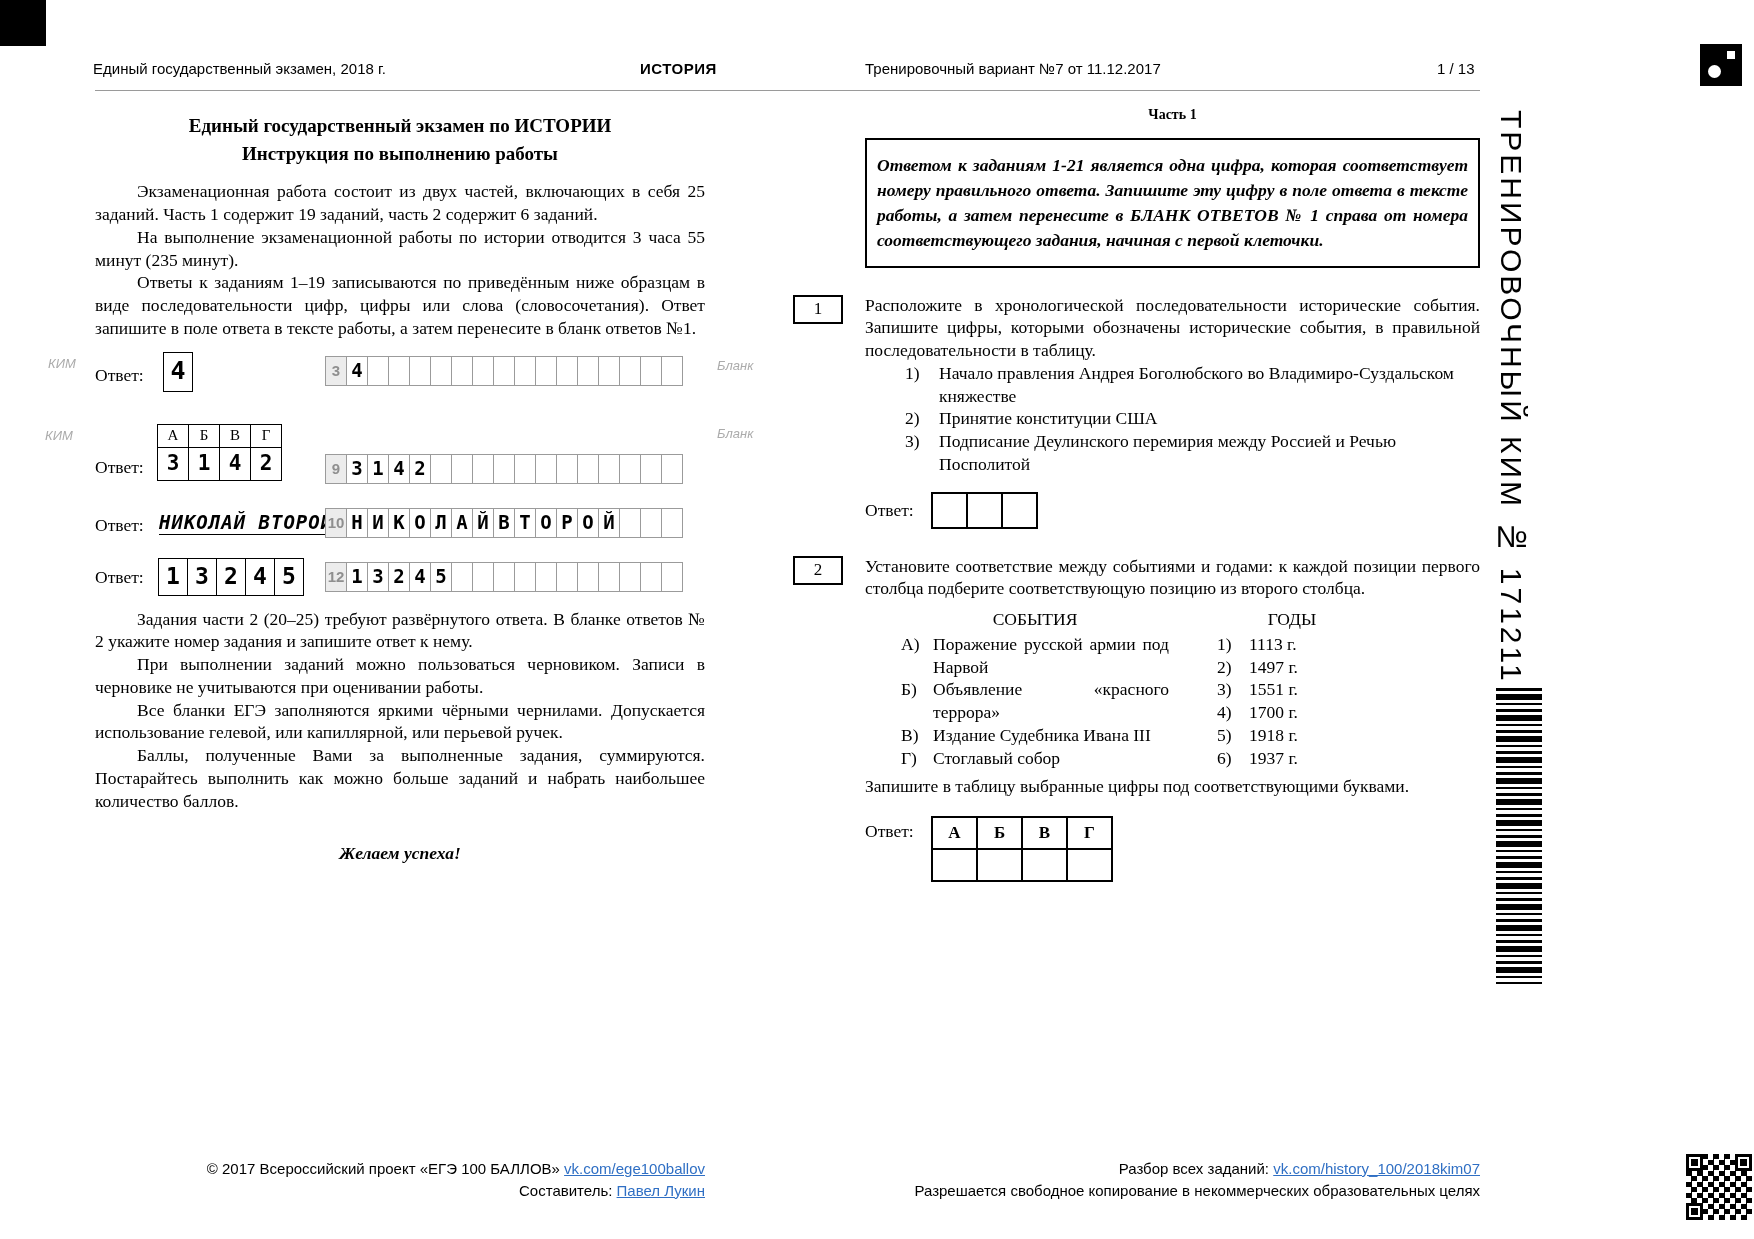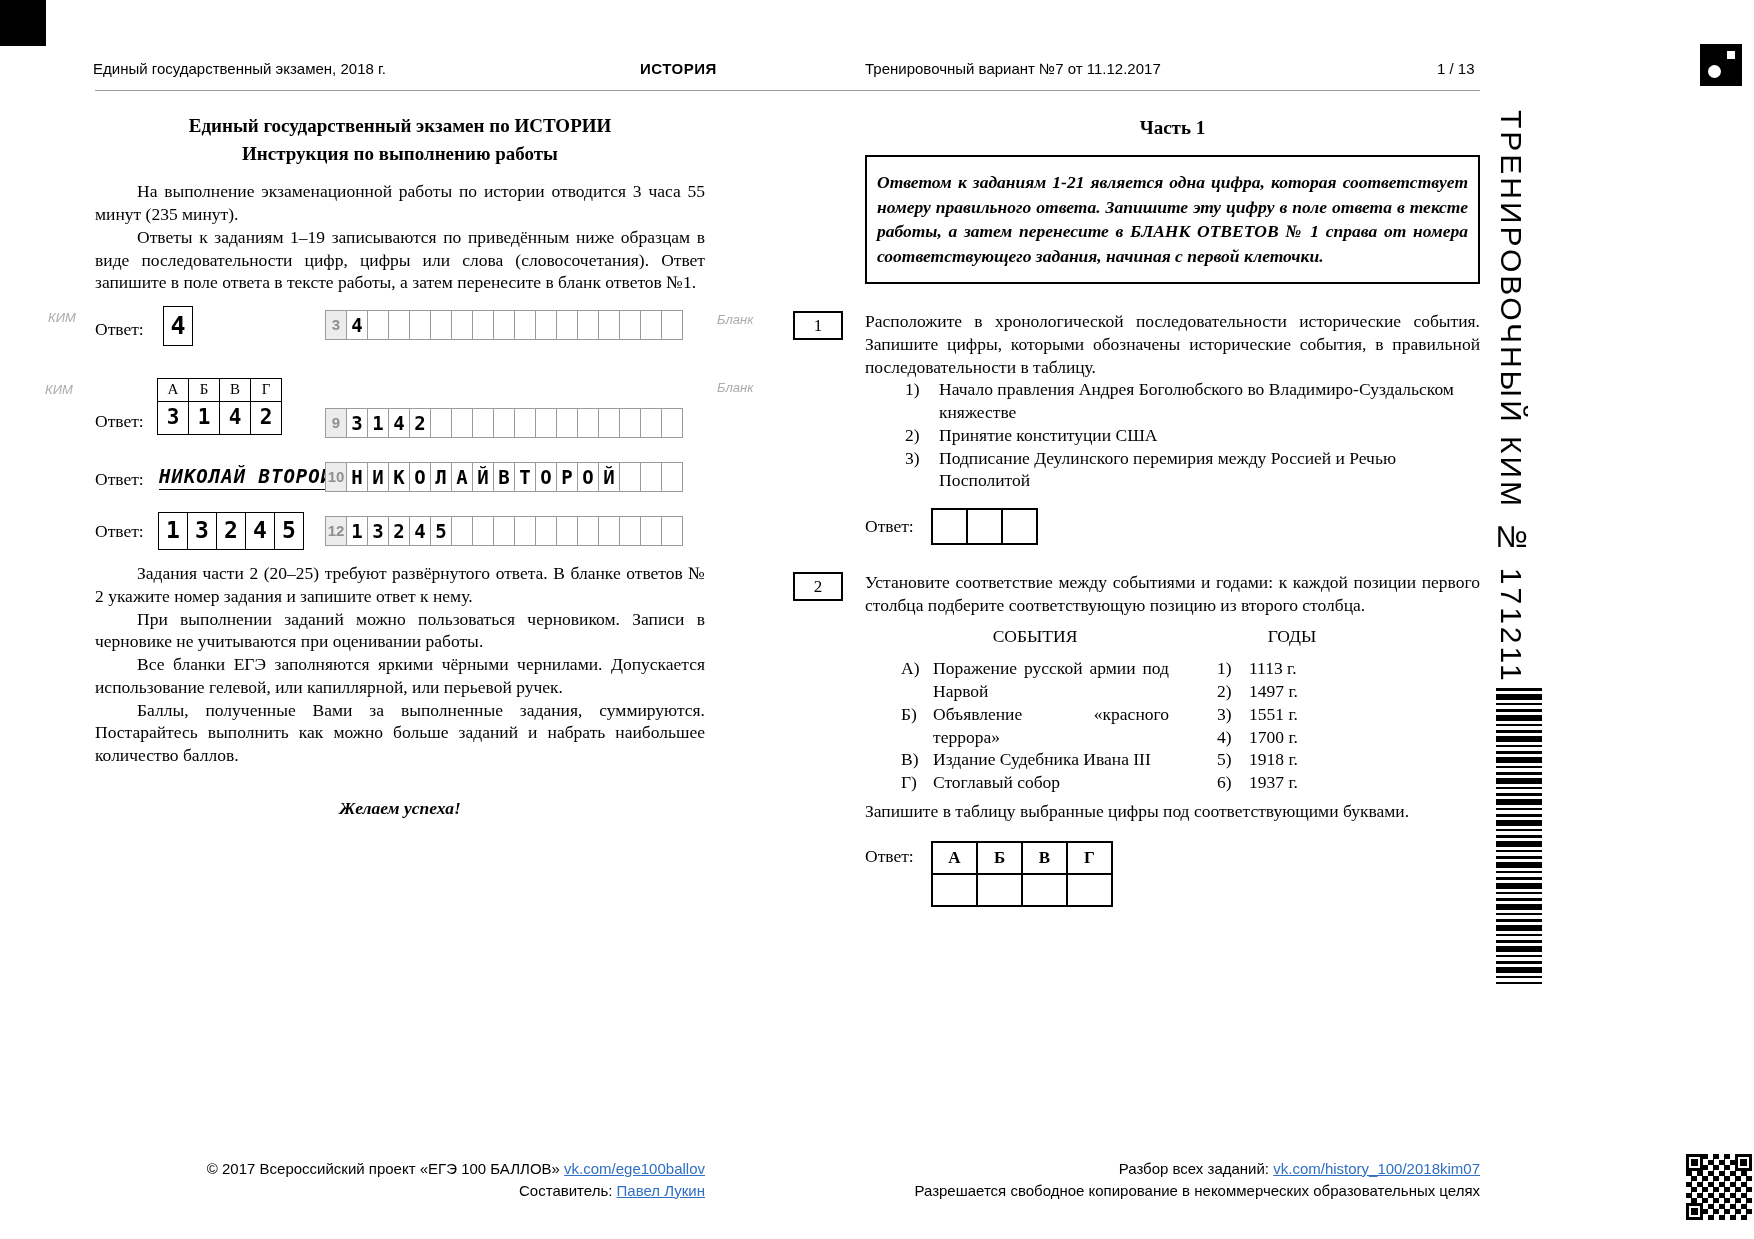--- a/index.html
+++ b/index.html
@@ -57,38 +57,38 @@
   .boxes{display:inline-flex;}
   .boxes .ans-box{margin-left:-1px;width:30px;height:38px;font-size:23px;}
   .pos-kim1{left:-47px;top:8px}   .pos-otvet1{left:0;top:16px}  .pos-box1{left:68px;top:4px}
   .pos-strip1{left:230px;top:8px} .pos-blank1{left:622px;top:10px}
   .pos-kim2{left:-50px;top:80px}  .pos-table2{left:62px;top:76px} .pos-otvet2{left:0;top:108px}
   .pos-strip2{left:230px;top:106px}.pos-blank2{left:622px;top:78px}
   .pos-otvet3{left:0;top:166px}   .pos-name3{left:64px;top:162px} .pos-strip3{left:230px;top:160px}
   .pos-otvet4{left:0;top:218px}   .pos-boxes4{left:64px;top:210px}.pos-strip4{left:230px;top:214px}
 
   
-  .part-title{margin:10px 0 14px;font-size:19px;text-align:center;font-weight:bold;}
+  .part-title{margin:0 0 14px;font-size:14px;text-align:center;font-weight:bold;}
   .instr-box{border:2px solid #000;padding:13px 10px;font-weight:bold;font-style:italic;text-align:justify;line-height:1.42;}
   .task{position:relative;margin-top:26px;}
   .task-num{position:absolute;left:-72px;top:1px;width:46px;height:25px;border:2px solid #000;display:flex;
         align-items:center;justify-content:center;font-size:17px;box-sizing:content-box;}
   .task-text{margin:0;text-align:justify;}
   .t-item{display:flex;margin-left:40px;}
   .t-item-num{width:34px;flex:none;}
   .t-item-text{flex:1;}
   .answer-row{display:flex;align-items:center;margin-top:16px;}
   .answer-row.top{align-items:flex-start;}
   .answer-row .otvet{width:66px;flex:none;}
   .cells{border-collapse:collapse;}
   .cells td{border:2px solid #000;width:33px;height:33px;padding:0;text-align:center;}
   .ans-table{border-collapse:collapse;margin-top:2px;}
   .ans-table td{border:2px solid #000;width:43px;height:30px;padding:0;text-align:center;font-weight:bold;font-size:17px;}
   .ans-table tr.empty td{font-weight:normal;}
-  .match-head{display:flex;margin:8px 0 10px 36px;}
+  .match-head{display:flex;margin:8px 0 2px 36px;}
   .match-head .mh-left{width:268px;text-align:center;}
   .match-head .mh-right{margin-left:48px;width:150px;text-align:center;}
   .match{display:flex;margin-left:36px;}
   .match-left{width:268px;}
   .match-right{margin-left:48px;width:160px;}
   .ev{display:flex;}
   .ev-letter{width:32px;flex:none;}
   .ev-text{flex:1;text-align:justify;}
   .yr{display:flex;}
   .yr-num{width:32px;flex:none;}
@@ -118,20 +118,21 @@
   <div class="hdr hdr-left">Единый государственный экзамен, 2018 г.</div>
   <div class="hdr hdr-center">ИСТОРИЯ</div>
   <div class="hdr hdr-right">Тренировочный вариант №7 от 11.12.2017</div>
   <div class="hdr hdr-page">1 / 13</div>
   <div class="header-rule"></div>
 
   <section class="col-left">
     <h1 class="doc-title">Единый государственный экзамен по ИСТОРИИ</h1>
     <h2 class="doc-subtitle">Инструкция по выполнению работы</h2>
 
+    <p class="para">Экзаменационная работа состоит из двух частей, включающих в себя 25 заданий. Часть 1 содержит 19 заданий, часть 2 содержит 6 заданий.</p>
     <p class="para">На выполнение экзаменационной работы по истории отводится 3 часа 55 минут (235 минут).</p>
     <p class="para">Ответы к заданиям 1–19 записываются по приведённым ниже образцам в виде последовательности цифр, цифры или слова (словосочетания). Ответ запишите в поле ответа в тексте работы, а затем перенесите в бланк ответов №1.</p>
 
     <div class="samples">
 
       <span class="gray-label pos-kim1">КИМ</span>
       <span class="otvet pos-otvet1">Ответ:</span>
       <span class="ans-box hand pos-box1">4</span>
       <span class="strip pos-strip1">
           <span class="strip-cell strip-pre">3</span>

